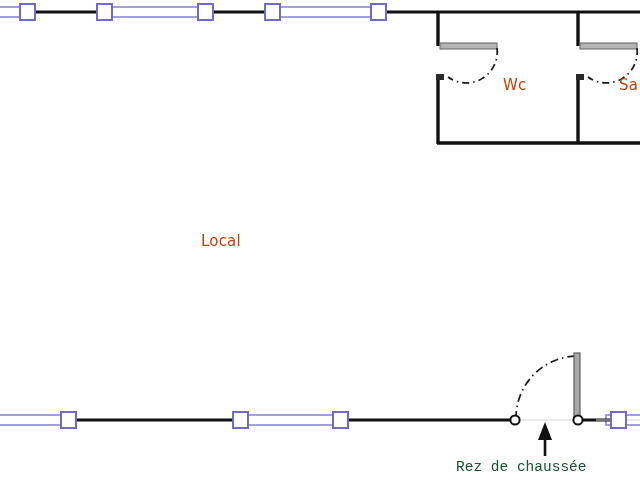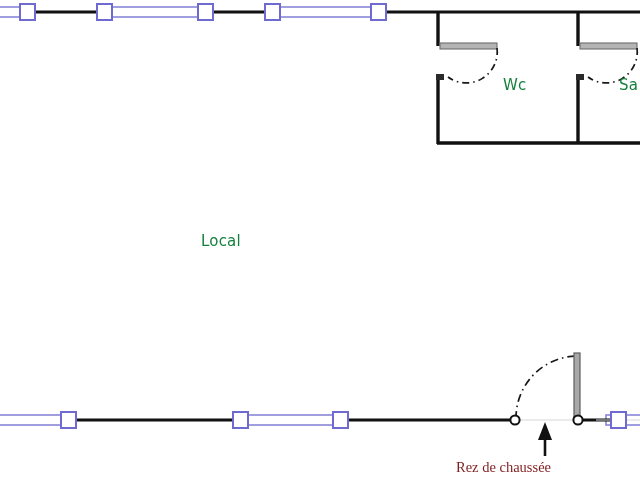--- a/index.html
+++ b/index.html
@@ -23,29 +23,29 @@
     left: 0;
     top: 0;
     width: 640px;
     height: 480px;
     display: block;
   }
   .plan-label {
     position: absolute;
     font-family: "DejaVu Sans", "Liberation Sans", sans-serif;
     font-size: 15px;
-    color: #15803d;
+    color: #c2410c;
     white-space: nowrap;
     letter-spacing: 0.2px;
   }
   .caption-label {
     position: absolute;
-    font-family: Liberation Serif, serif;
+    font-family: Liberation Mono, monospace;
     font-size: 14.5px;
-    color: #7f1d1d;
+    color: #14532d;
     white-space: nowrap;
   }
 </style>
 </head>
 <body>
 
 <div id="plan-canvas">
 
   <svg id="plan-svg" viewBox="0 0 640 480" xmlns="http://www.w3.org/2000/svg">
 

